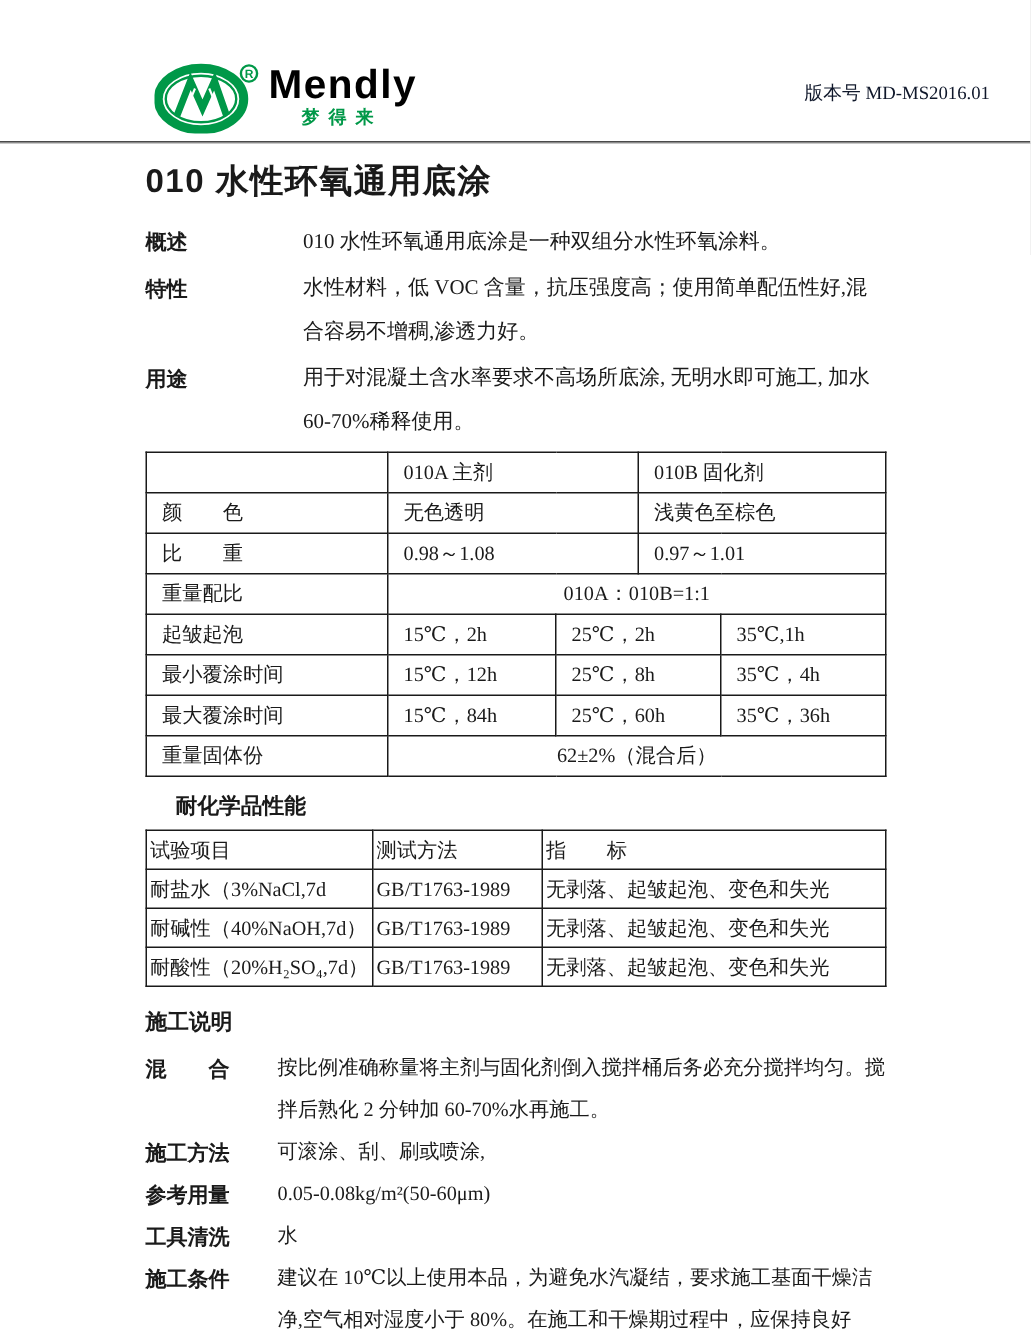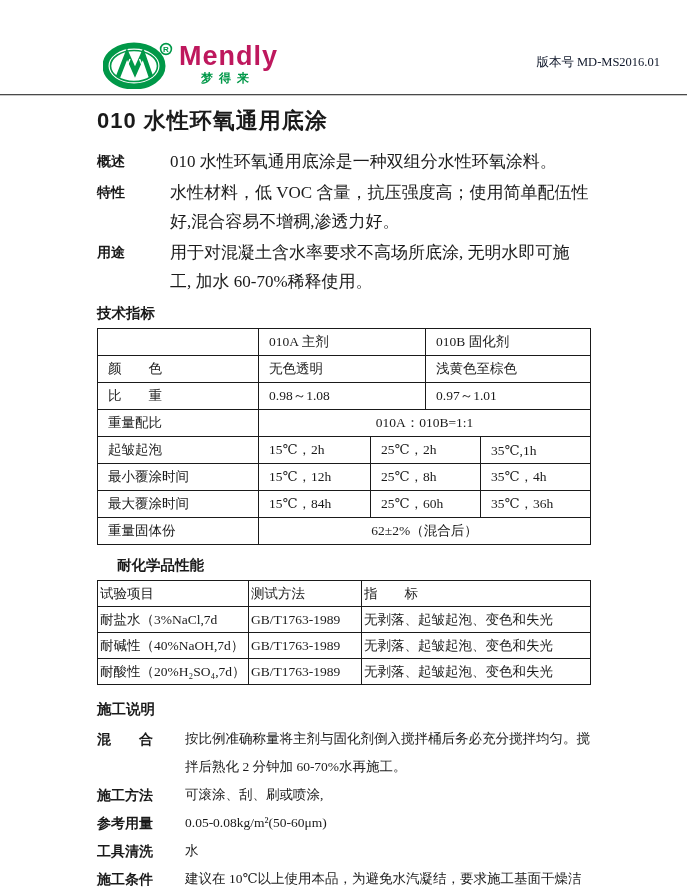--- a/index.html
+++ b/index.html
@@ -36,21 +36,21 @@
   .doc-title {
     font-family:"Liberation Sans","DejaVu Sans",sans-serif;
     font-weight:bold; font-size:22px; letter-spacing:1px; margin-bottom:11px;
   }
   .para { display:flex; margin-bottom:2px;gap:30px; }
   .plabel {
     flex:0 0 43px;
     font-family:"Liberation Sans","DejaVu Sans",sans-serif;
     font-weight:bold; font-size:14px; line-height:29px;
   }
-  .ptext { flex:1; font-size:17px; line-height:29px; }
+  .ptext { flex:1; font-size:14px; line-height:29px;margin-left:32px; }
   .sec-head {
     font-family:"Liberation Sans","DejaVu Sans",sans-serif;
     font-weight:bold; font-size:14.5px; line-height:20px; margin-top:7px;
   }
   
   table { border-collapse:collapse; width:493px; table-layout:fixed; margin-top:5px; }
   td {
     border:1.5px solid #1a1a1a;
     font-size:13.5px; height:27px;
     padding:2px 4px 2px 10px;
@@ -79,21 +79,21 @@
       <svg class="logo-mark" viewBox="0 0 72 48">
         <ellipse cx="31" cy="25" rx="28.5" ry="20.5" fill="none" stroke="#009848" stroke-width="6"></ellipse>
         <ellipse cx="31" cy="25" rx="23.5" ry="15.5" fill="none" stroke="#009848" stroke-width="1.6"></ellipse>
         <path d="M15 36 L24 13 L32 31 L40 13 L48 36" fill="none" stroke="#009848" stroke-width="4.6"></path>
         <path d="M19.5 36 L27 18" fill="none" stroke="#ffffff" stroke-width="1.4"></path>
         <path d="M36.5 18 L44 36" fill="none" stroke="#ffffff" stroke-width="1.4"></path>
         <circle cx="63" cy="8" r="5.4" fill="#ffffff" stroke="#009848" stroke-width="1.6"></circle>
         <text x="63" y="11.2" text-anchor="middle" font-size="8" font-family="Liberation Sans, sans-serif" font-weight="bold" fill="#009848">R</text>
       </svg>
       <div class="logo-words">
-        <div class="logo-en" style="color:#be185d">Mendly</div>
+        <div class="logo-en" style="color:#000000">Mendly</div>
         <div class="logo-cn" style="color:#009848">梦得来</div>
       </div>
     </div>
     <div class="version">版本号 MD-MS2016.01</div>
     <div class="hdr-rule"></div>
   </div>
 
   <div class="main">
 
     <div class="doc-title">010 水性环氧通用底涂</div>
@@ -106,21 +106,20 @@
     <div class="para">
       <div class="plabel">特性</div>
       <div class="ptext">水性材料，低 VOC 含量，抗压强度高；使用简单配伍性好,混合容易不增稠,渗透力好。</div>
     </div>
 
     <div class="para">
       <div class="plabel">用途</div>
       <div class="ptext">用于对混凝土含水率要求不高场所底涂, 无明水即可施工, 加水 60-70%稀释使用。</div>
     </div>
 
-    <div class="sec-head">技术指标</div>
 
     <table class="tech">
       <colgroup>
         <col style="width:161px">
           <col style="width:112px">
           <col style="width:55px">
           <col style="width:55px">
           <col style="width:110px">
       </colgroup>
       <tbody>

